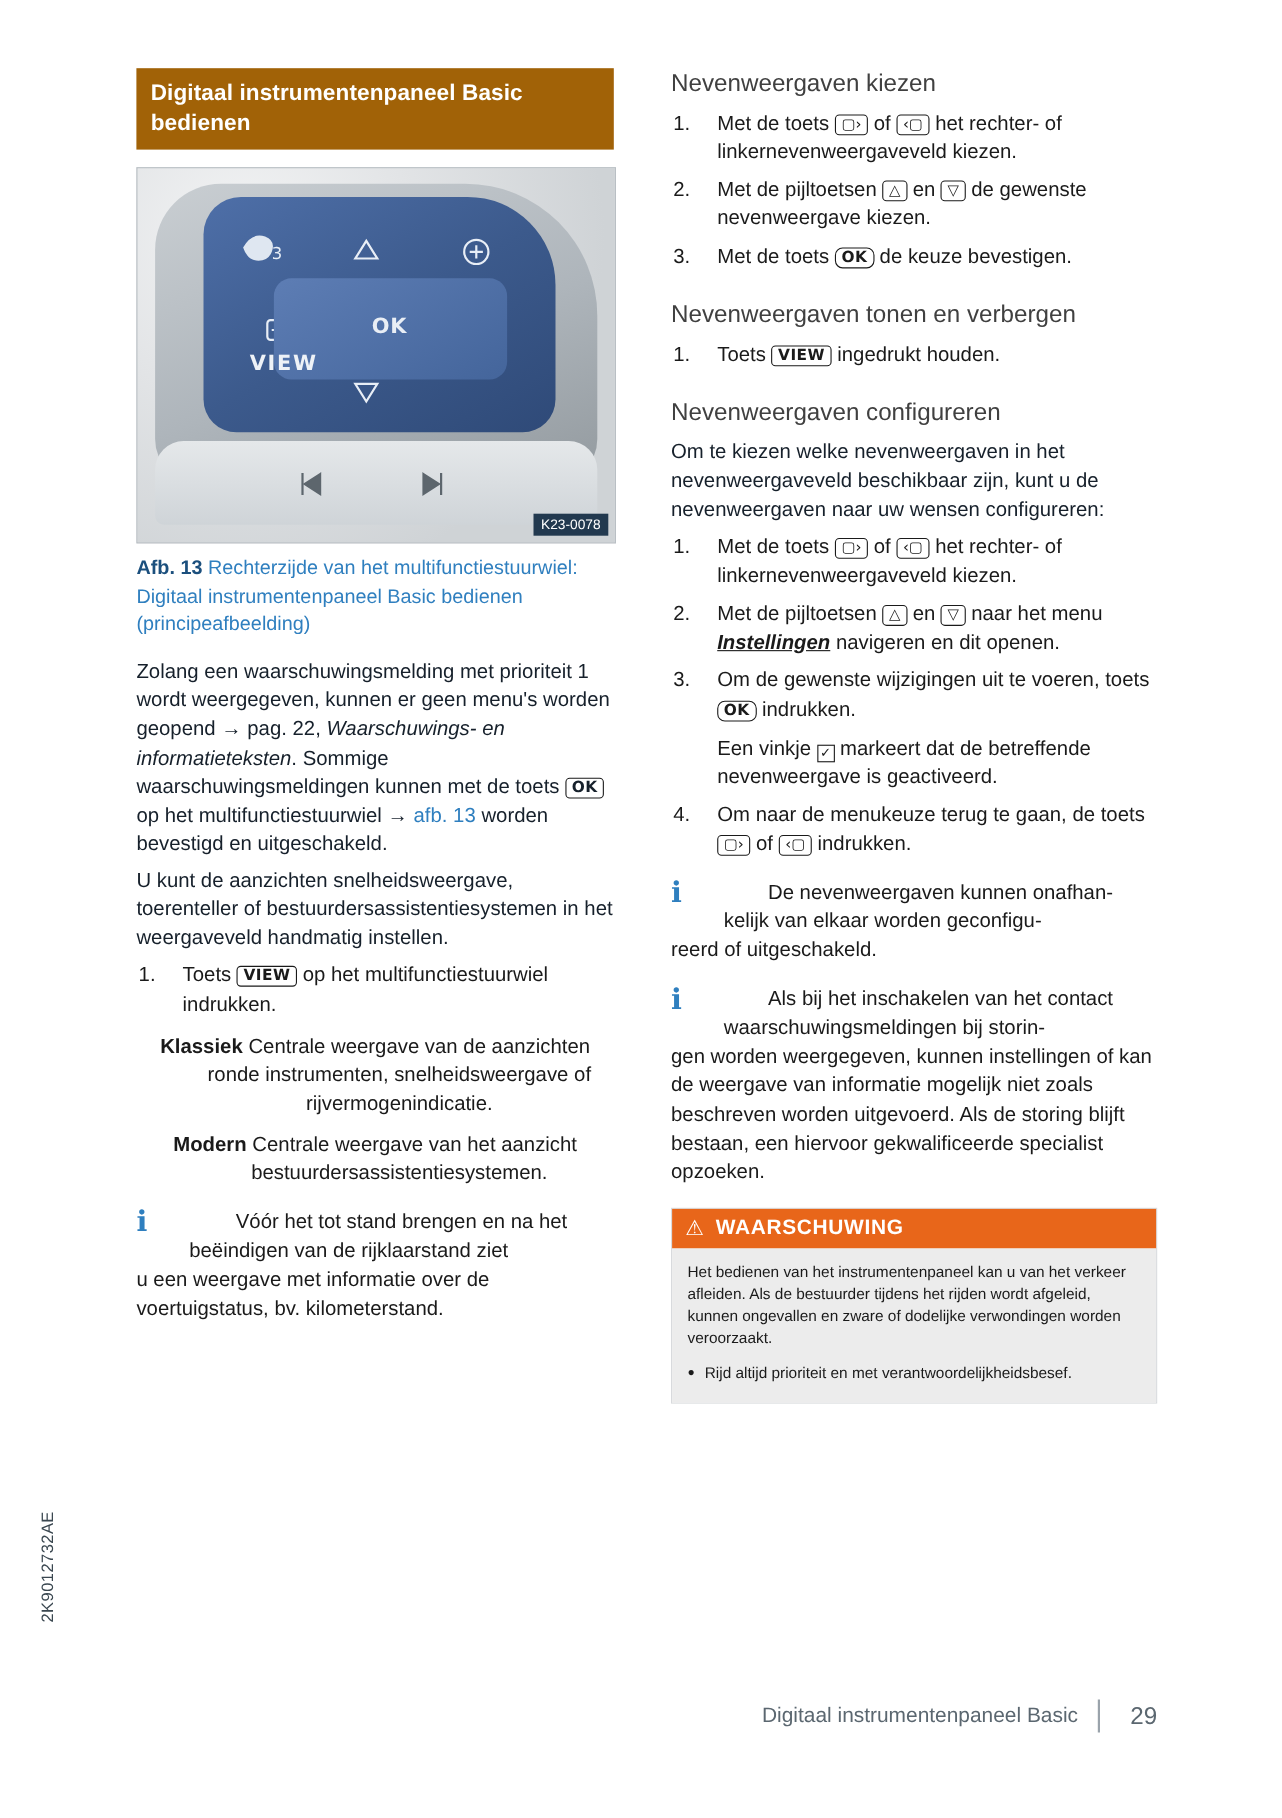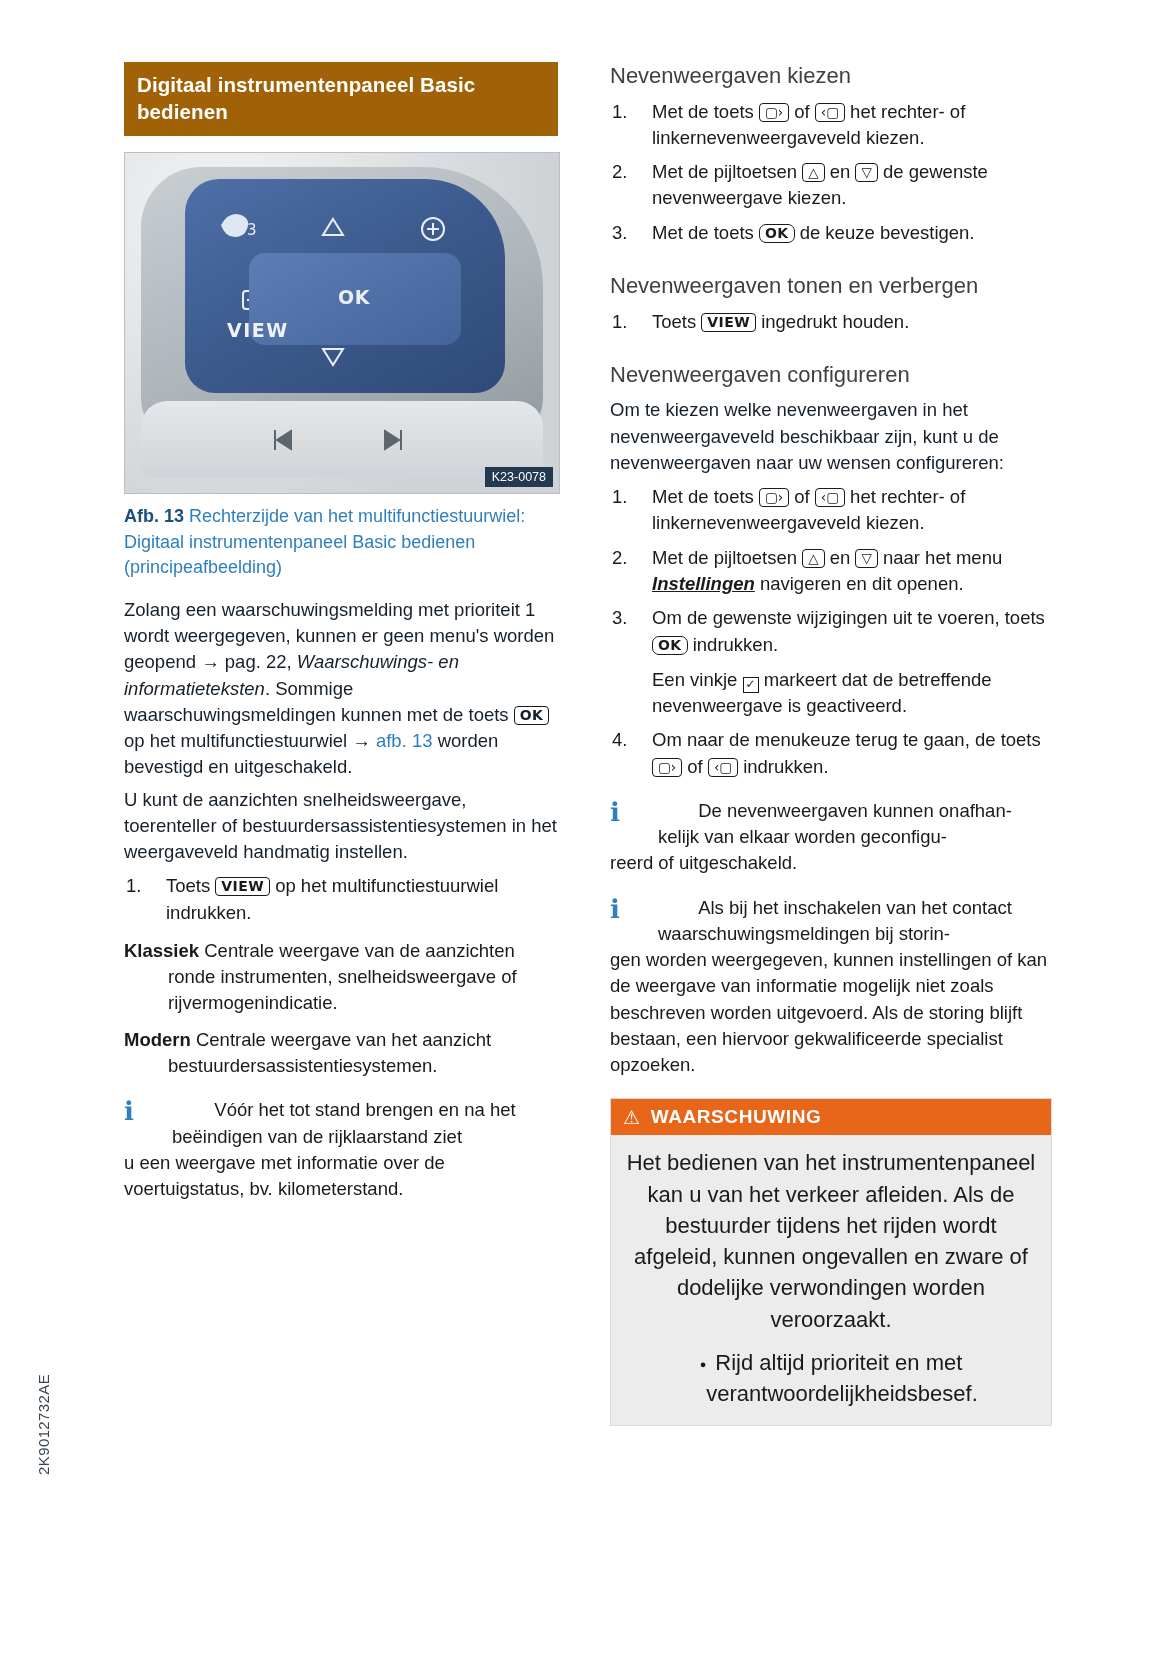--- a/index.html
+++ b/index.html
@@ -181,20 +181,21 @@
   }
 
   
   .deflist { margin-top: 12px; }
   .defitem {
     font-size: 18.5px;
     line-height: 1.42;
     margin-top: 10px;
     padding-left: 44px;
     text-indent: -44px;
+    text-align: center;
   }
   .defitem .term { font-weight: bold; }
 
   
   .key {
     display: inline-block;
     border: 1.6px solid #1a1a1a;
     border-radius: 4px;
     padding: 0 5px;
     font-size: 13.5px;
@@ -268,23 +269,22 @@
     gap: 10px;
   }
   .warn-head .tri {
     font-family: "DejaVu Sans", sans-serif;
     font-size: 19px;
     line-height: 1;
   }
   .warn-body {
     background: #ececec;
     padding: 12px 14px 16px 14px;
-    font-size: 22px;
+    font-size: 14px;
     line-height: 1.42;
-    text-align: center;
   }
   .warn-body p { margin: 0; }
   .warn-bullet {
     margin-top: 12px;
     padding-left: 22px;
     text-indent: -22px;
   }
   .warn-bullet:before {
     content: "\25CF";
     font-size: 11px;
@@ -480,16 +480,21 @@
         <span class="tri">⚠</span>
         <span>WAARSCHUWING</span>
       </div>
       <div class="warn-body">
         <p>Het bedienen van het instrumentenpaneel kan u van het verkeer afleiden. Als de bestuurder tijdens het rijden wordt afgeleid, kunnen ongevallen en zware of dodelijke verwondingen worden veroorzaakt.</p>
         <div class="warn-bullet">Rijd altijd prioriteit en met verantwoordelijkheidsbesef.</div>
       </div>
     </div>
   </div>
 
+  <div class="footer">
+    <span>Digitaal instrumentenpaneel Basic</span>
+    <span class="rule"></span>
+    <span class="pageno">29</span>
+  </div>
 
   <div class="sidecode">2K9012732AE</div>
 
 </div>
 
 </body></html>

